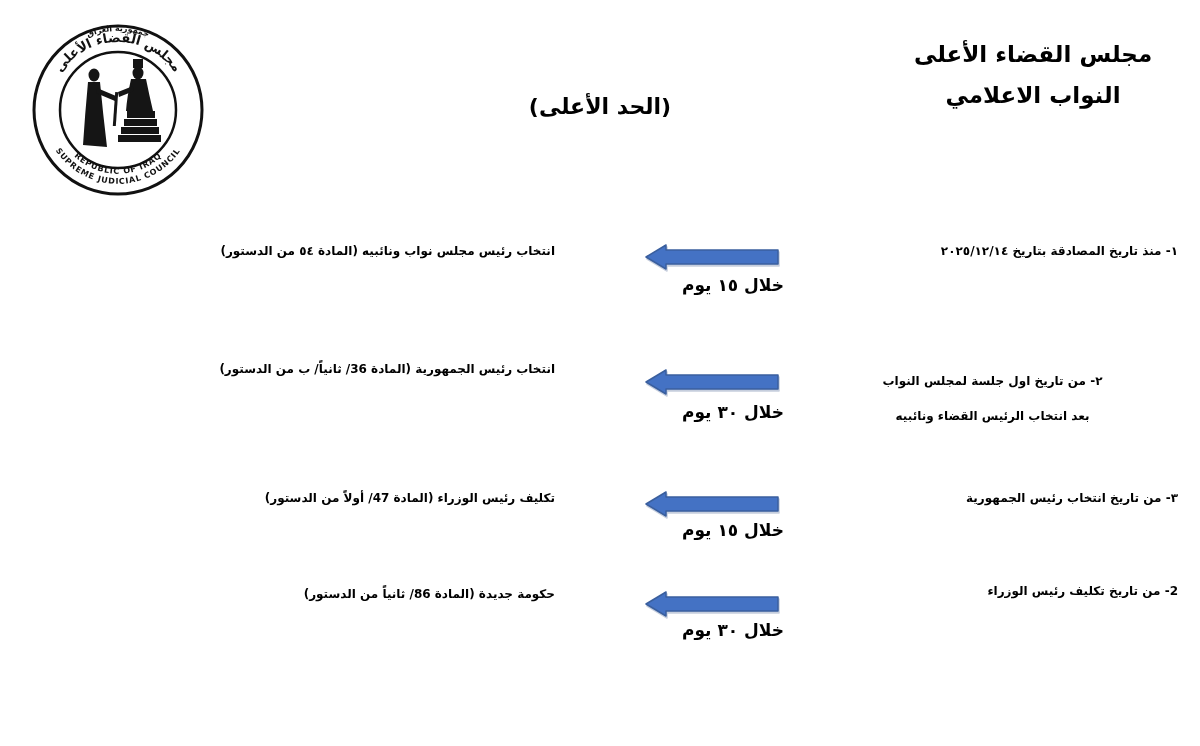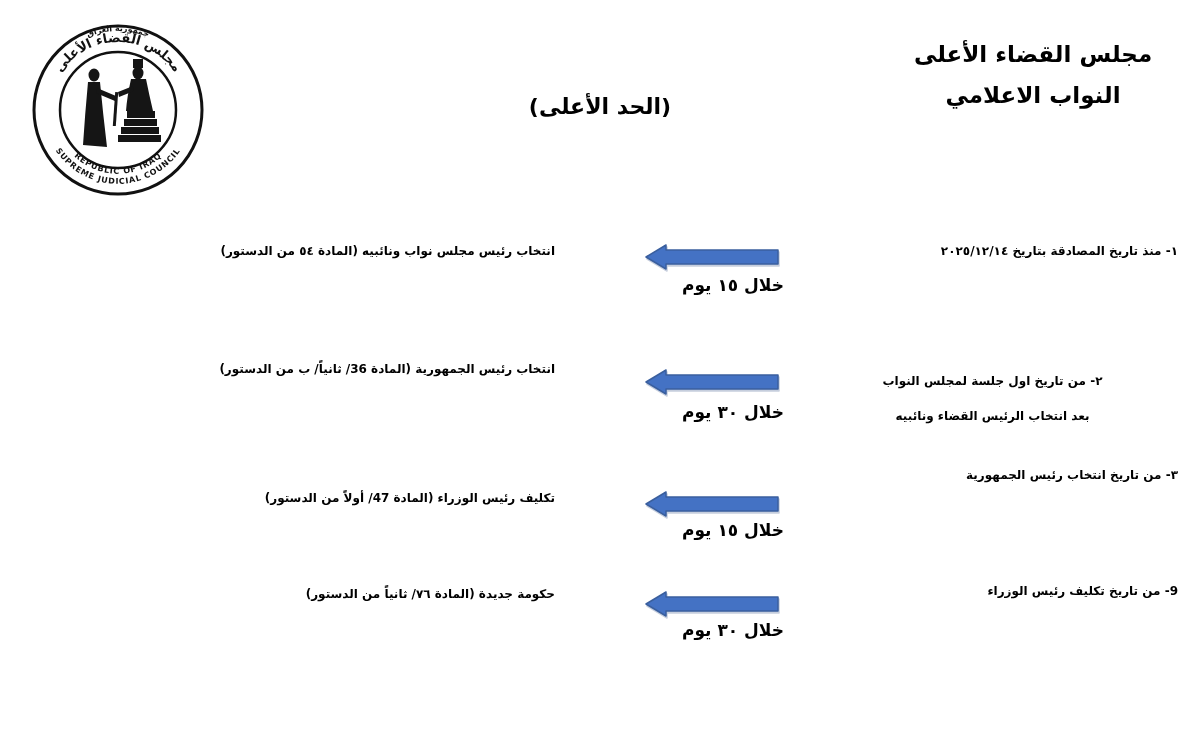--- a/index.html
+++ b/index.html
@@ -25,21 +25,21 @@
   .title-sub{margin-top:8px;font-size:22px;}
 
   
   .src,.res{position:absolute;direction:rtl;font-size:12px;white-space:nowrap;}
   .src{right:22px;}
   .res{right:645px;}
 
   .src-1{top:244px;}
   .src-2{top:356px;right:15px;width:385px;text-align:center;line-height:35px;margin-top:8px;}
   .src-2 div{white-space:nowrap;}
-  .src-3{top:468px;}
+  .src-3{top:491px;}
   .src-4{top:584px;}
 
   .res-1{top:244px;}
   .res-2{top:362px;}
   .res-3{top:491px;}
   .res-4{top:587px;}
 
   .arrow{position:absolute;left:644px;width:136px;height:28px;filter:drop-shadow(1px 2px 0px #c6cedd);}
   .arrow polygon{stroke:#3a5f9e;stroke-width:1.5;stroke-linejoin:round;}
   .arrow-1{top:243px;}
@@ -134,20 +134,20 @@
   <div class="dur dur-2">خلال ٣٠ يوم</div>
   <div class="res res-2">انتخاب رئيس الجمهورية  (المادة 36/ ثانياً/ ب من الدستور)</div>
 
   <div class="src src-3">٣- من تاريخ انتخاب رئيس الجمهورية</div>
   <svg class="arrow arrow-3" viewBox="0 0 136 28">
     <polygon points="2,14 22,2 22,7 134,7 134,21 22,21 22,26" fill="#4472C4"></polygon>
   </svg>
   <div class="dur dur-3">خلال ١٥ يوم</div>
   <div class="res res-3">تكليف رئيس الوزراء  (المادة 47/ أولاً من الدستور)</div>
 
-  <div class="src src-4">9- من تاريخ تكليف رئيس الوزراء</div>
+  <div class="src src-4">2- من تاريخ تكليف رئيس الوزراء</div>
   <svg class="arrow arrow-4" viewBox="0 0 136 28">
     <polygon points="2,14 22,2 22,7 134,7 134,21 22,21 22,26" fill="#4472C4"></polygon>
   </svg>
   <div class="dur dur-4">خلال ٣٠ يوم</div>
-  <div class="res res-4">حكومة جديدة  (المادة ٧٦/ ثانياً من الدستور)</div>
+  <div class="res res-4">حكومة جديدة  (المادة 86/ ثانياً من الدستور)</div>
 
 </div>
 
 </body></html>

